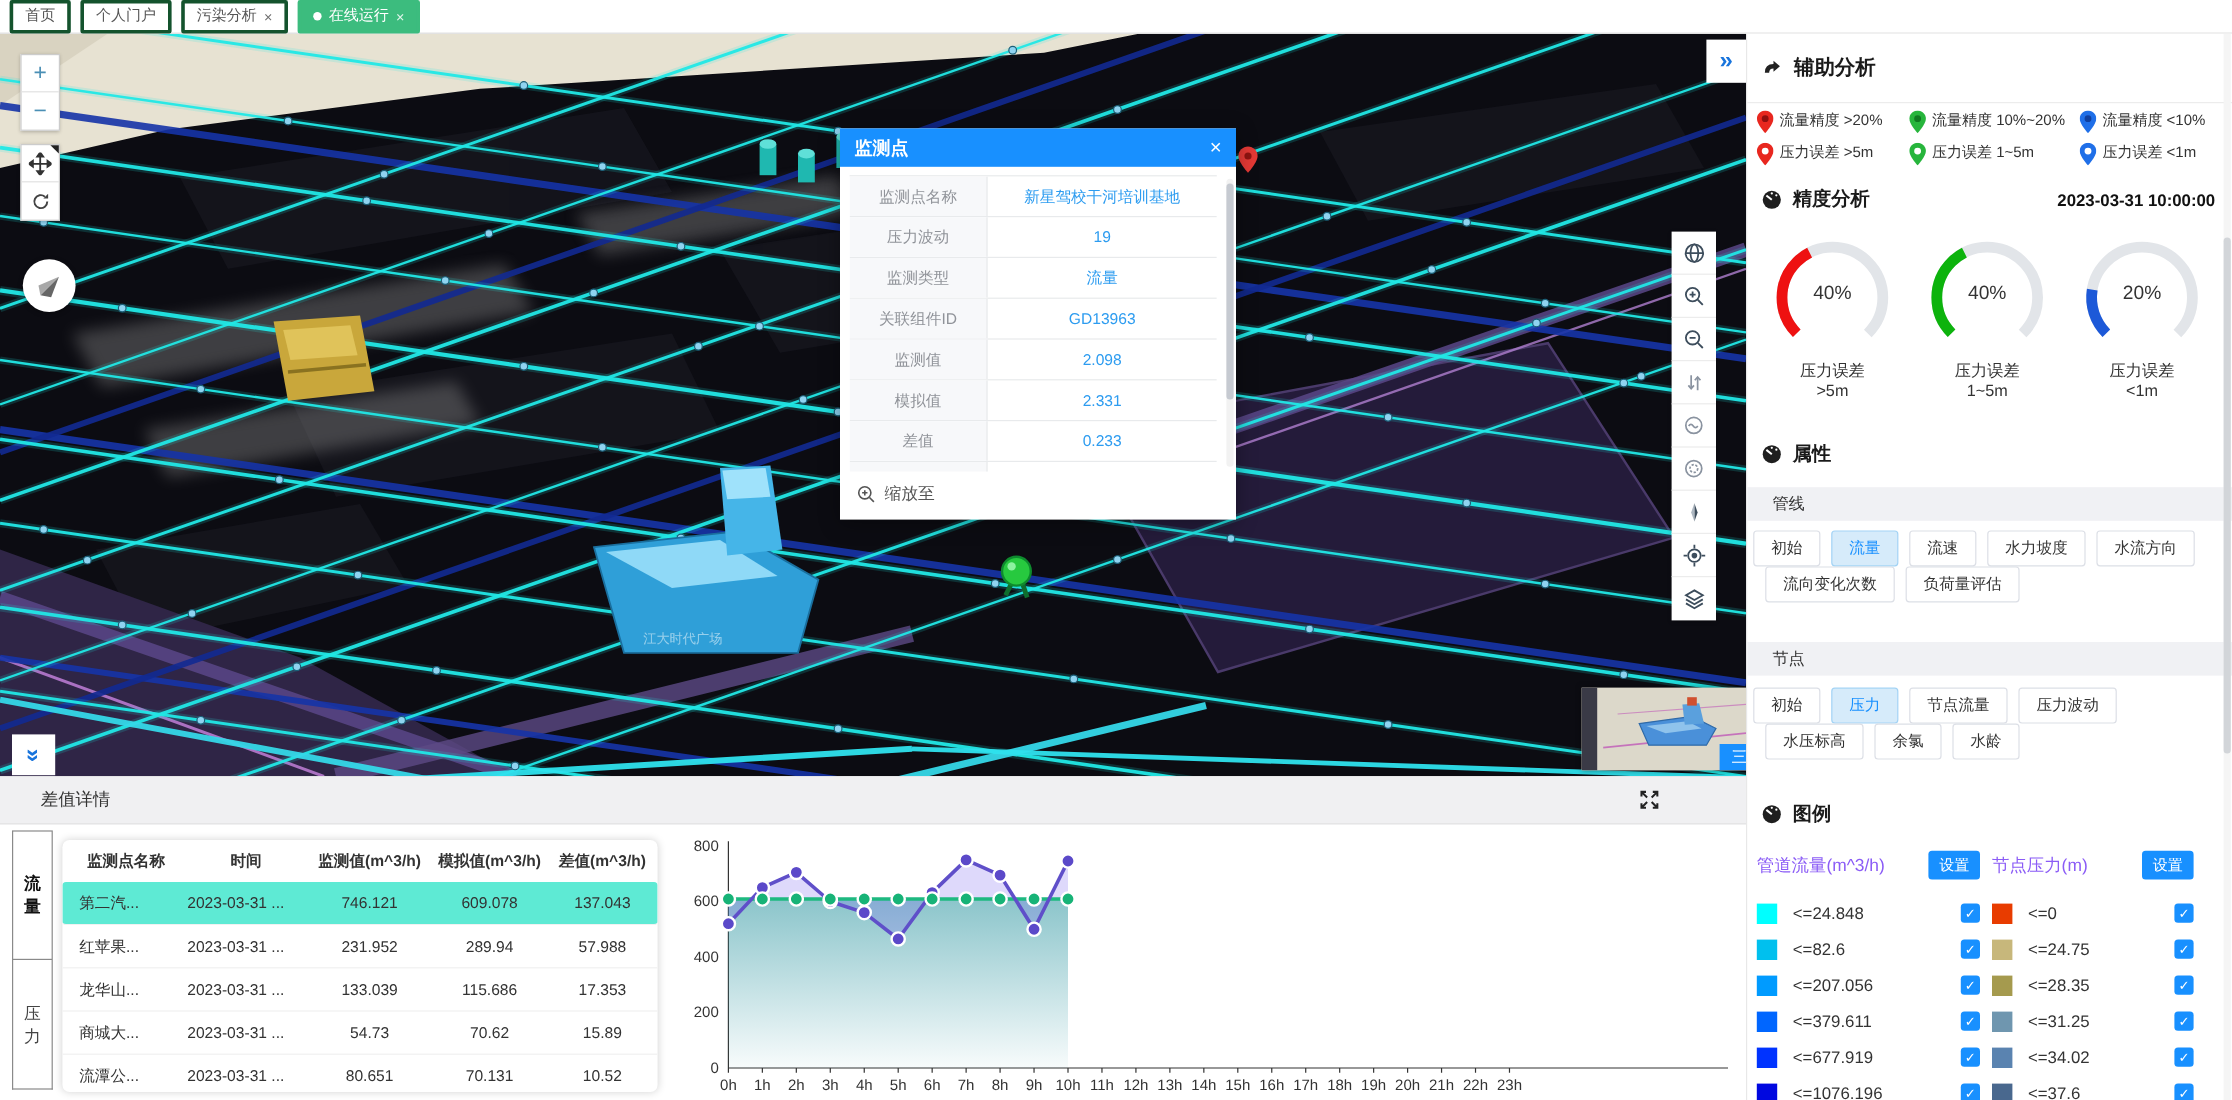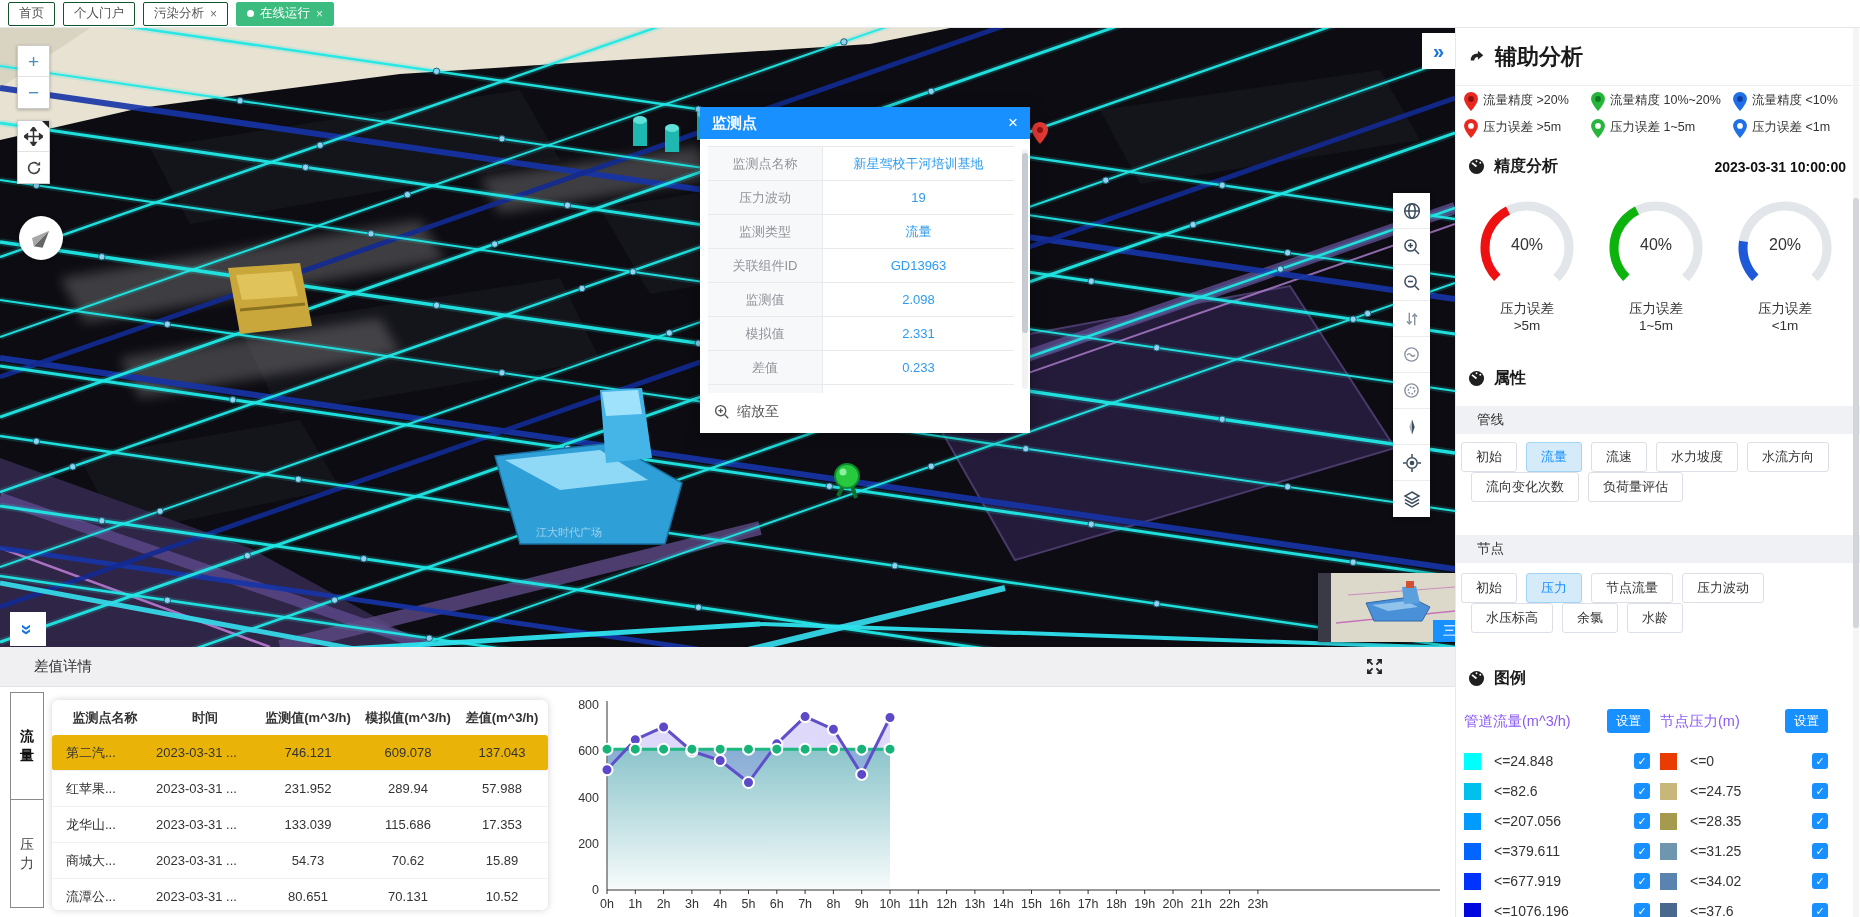--- a/index.html
+++ b/index.html
@@ -1,20 +1,20 @@
 <!DOCTYPE html>
 <html><head>
 <meta charset="utf-8">
 <style>
   html,body{margin:0;padding:0;}
   body{width:1860px;height:917px;overflow:hidden;position:relative;background:#fff;
        font-family:"Liberation Sans","DejaVu Sans",sans-serif;color:#333;}
   
   .tabbar{position:absolute;left:0;top:0;width:1860px;height:28px;background:#fff;border-bottom:1px solid #e6e6e6;display:flex;align-items:center;gap:8px;padding-left:8px;box-sizing:border-box;z-index:30;}
-  .tab{height:22px;display:flex;align-items:center;gap:6px;padding:0 10px;border:1px solid #14532d;border-radius:2px;font-size:12.5px;color:#555;background:#fff;cursor:pointer;}
+  .tab{height:22px;display:flex;align-items:center;gap:6px;padding:0 10px;border:3px solid #14532d;border-radius:2px;font-size:12.5px;color:#555;background:#fff;cursor:pointer;}
   .tab.active{background:#3cbc7e;border-color:#3cbc7e;color:#fff;}
   .tab .dot{width:7px;height:7px;border-radius:50%;background:#fff;display:inline-block;}
   .tab .x{font-size:12px;opacity:.85;}
   
   .map{position:absolute;left:0;top:28px;width:1455px;height:619px;background:#0c0c12;overflow:hidden;}
   .map svg.base{position:absolute;left:0;top:0;}
   .maplabel{position:absolute;font-size:11px;color:rgba(255,255,255,.5);z-index:3;}
   .ctl{position:absolute;background:#fff;border:1px solid #ccc;box-shadow:0 1px 3px rgba(0,0,0,.25);z-index:6;}
   .ctl .cell{width:31px;height:31px;display:flex;align-items:center;justify-content:center;border-bottom:1px solid #e2e2e2;box-sizing:border-box;cursor:pointer;}
   .ctl .cell:last-child{border-bottom:none;}
@@ -48,33 +48,33 @@
   .bpanel .bh{height:39px;background:#f0f0f2;border-bottom:1px solid #e3e3e3;display:flex;align-items:center;padding:0 14px 0 34px;font-size:14.5px;color:#333;}
   .bh .expand{margin-left:auto;margin-right:58px;cursor:pointer;display:flex;}
   .vtabs{position:absolute;left:10px;top:45px;width:34px;}
   .vtab{width:34px;height:108px;border:1px solid #8a8a8a;box-sizing:border-box;background:#fff;display:flex;align-items:center;justify-content:center;cursor:pointer;}
   .vtab+.vtab{border-top:none;}
   .vtab .vt{width:15px;font-size:14px;line-height:19px;word-break:break-all;text-align:center;color:#444;}
   .vtab.active .vt{color:#111;font-weight:bold;}
   .dcard{position:absolute;left:52px;top:53px;width:496px;height:210px;background:#fff;border-radius:6px;box-shadow:0 0 7px rgba(0,0,0,.18);overflow:hidden;}
   .drow{display:flex;align-items:center;height:35px;font-size:13px;border-bottom:1px solid #f1f1f1;}
   .drow.head{font-weight:bold;border-bottom:none;}
-  .drow.hl{background:#eab308;border-radius:3px;}
+  .drow.hl{background:#5eead4;border-radius:3px;}
   .dc{box-sizing:border-box;padding:0 4px;overflow:hidden;white-space:nowrap;text-overflow:ellipsis;}
   .dc.c0{width:100px;padding-left:14px;text-align:left;}
   .dc.c1{width:106px;text-align:left;}
   .dc.c2{width:100px;text-align:center;}
   .dc.c3{width:100px;text-align:center;}
   .dc.c4{width:88px;text-align:center;}
   .drow.head .dc{text-align:center;}
   .drow.head .dc.c0{text-align:center;padding-left:10px;}
   .chartbox{position:absolute;left:565px;top:48px;}
   
   .sidebar{position:absolute;left:1455px;top:28px;width:405px;height:889px;background:#fff;border-left:1px solid #e8e8e8;box-sizing:border-box;overflow:hidden;z-index:25;}
-  .sb-h{position:absolute;left:0;top:0;width:100%;height:58px;border-bottom:1px solid #ececec;display:flex;align-items:center;padding-left:12px;box-sizing:border-box;gap:9px;font-size:22px;font-weight:bold;color:#1a1a1a;}
+  .sb-h{position:absolute;left:0;top:0;width:100%;height:58px;border-bottom:1px solid #ececec;display:flex;align-items:center;padding-left:12px;box-sizing:border-box;gap:9px;font-size:17px;font-weight:bold;color:#1a1a1a;}
   .sec-h{position:absolute;left:0;width:100%;display:flex;align-items:center;padding-left:12px;box-sizing:border-box;gap:9px;font-size:16px;font-weight:bold;color:#1a1a1a;}
   .pins{position:absolute;left:8px;top:64px;display:grid;grid-template-columns:127px 142px auto;row-gap:8px;}
   .pin-item{display:flex;gap:5px;font-size:12.5px;color:#333;}
   .acc-date{position:absolute;right:14px;font-size:14px;font-weight:bold;color:#111;}
   .gauges{position:absolute;left:0;top:168px;width:100%;display:flex;justify-content:space-between;padding:0 12px 0 8px;box-sizing:border-box;align-items:flex-end;}
   .gauge{position:relative;width:126px;text-align:center;}
   .gauge svg{display:block;margin:0 auto;}
   .g-track,.g-val{fill:none;stroke-width:9;transform:rotate(135deg);transform-origin:52px 52px;}
   .g-track{stroke:#e2e5e9;}
   .g-pct{position:absolute;left:0;top:40px;width:100%;font-size:16px;color:#333;}

